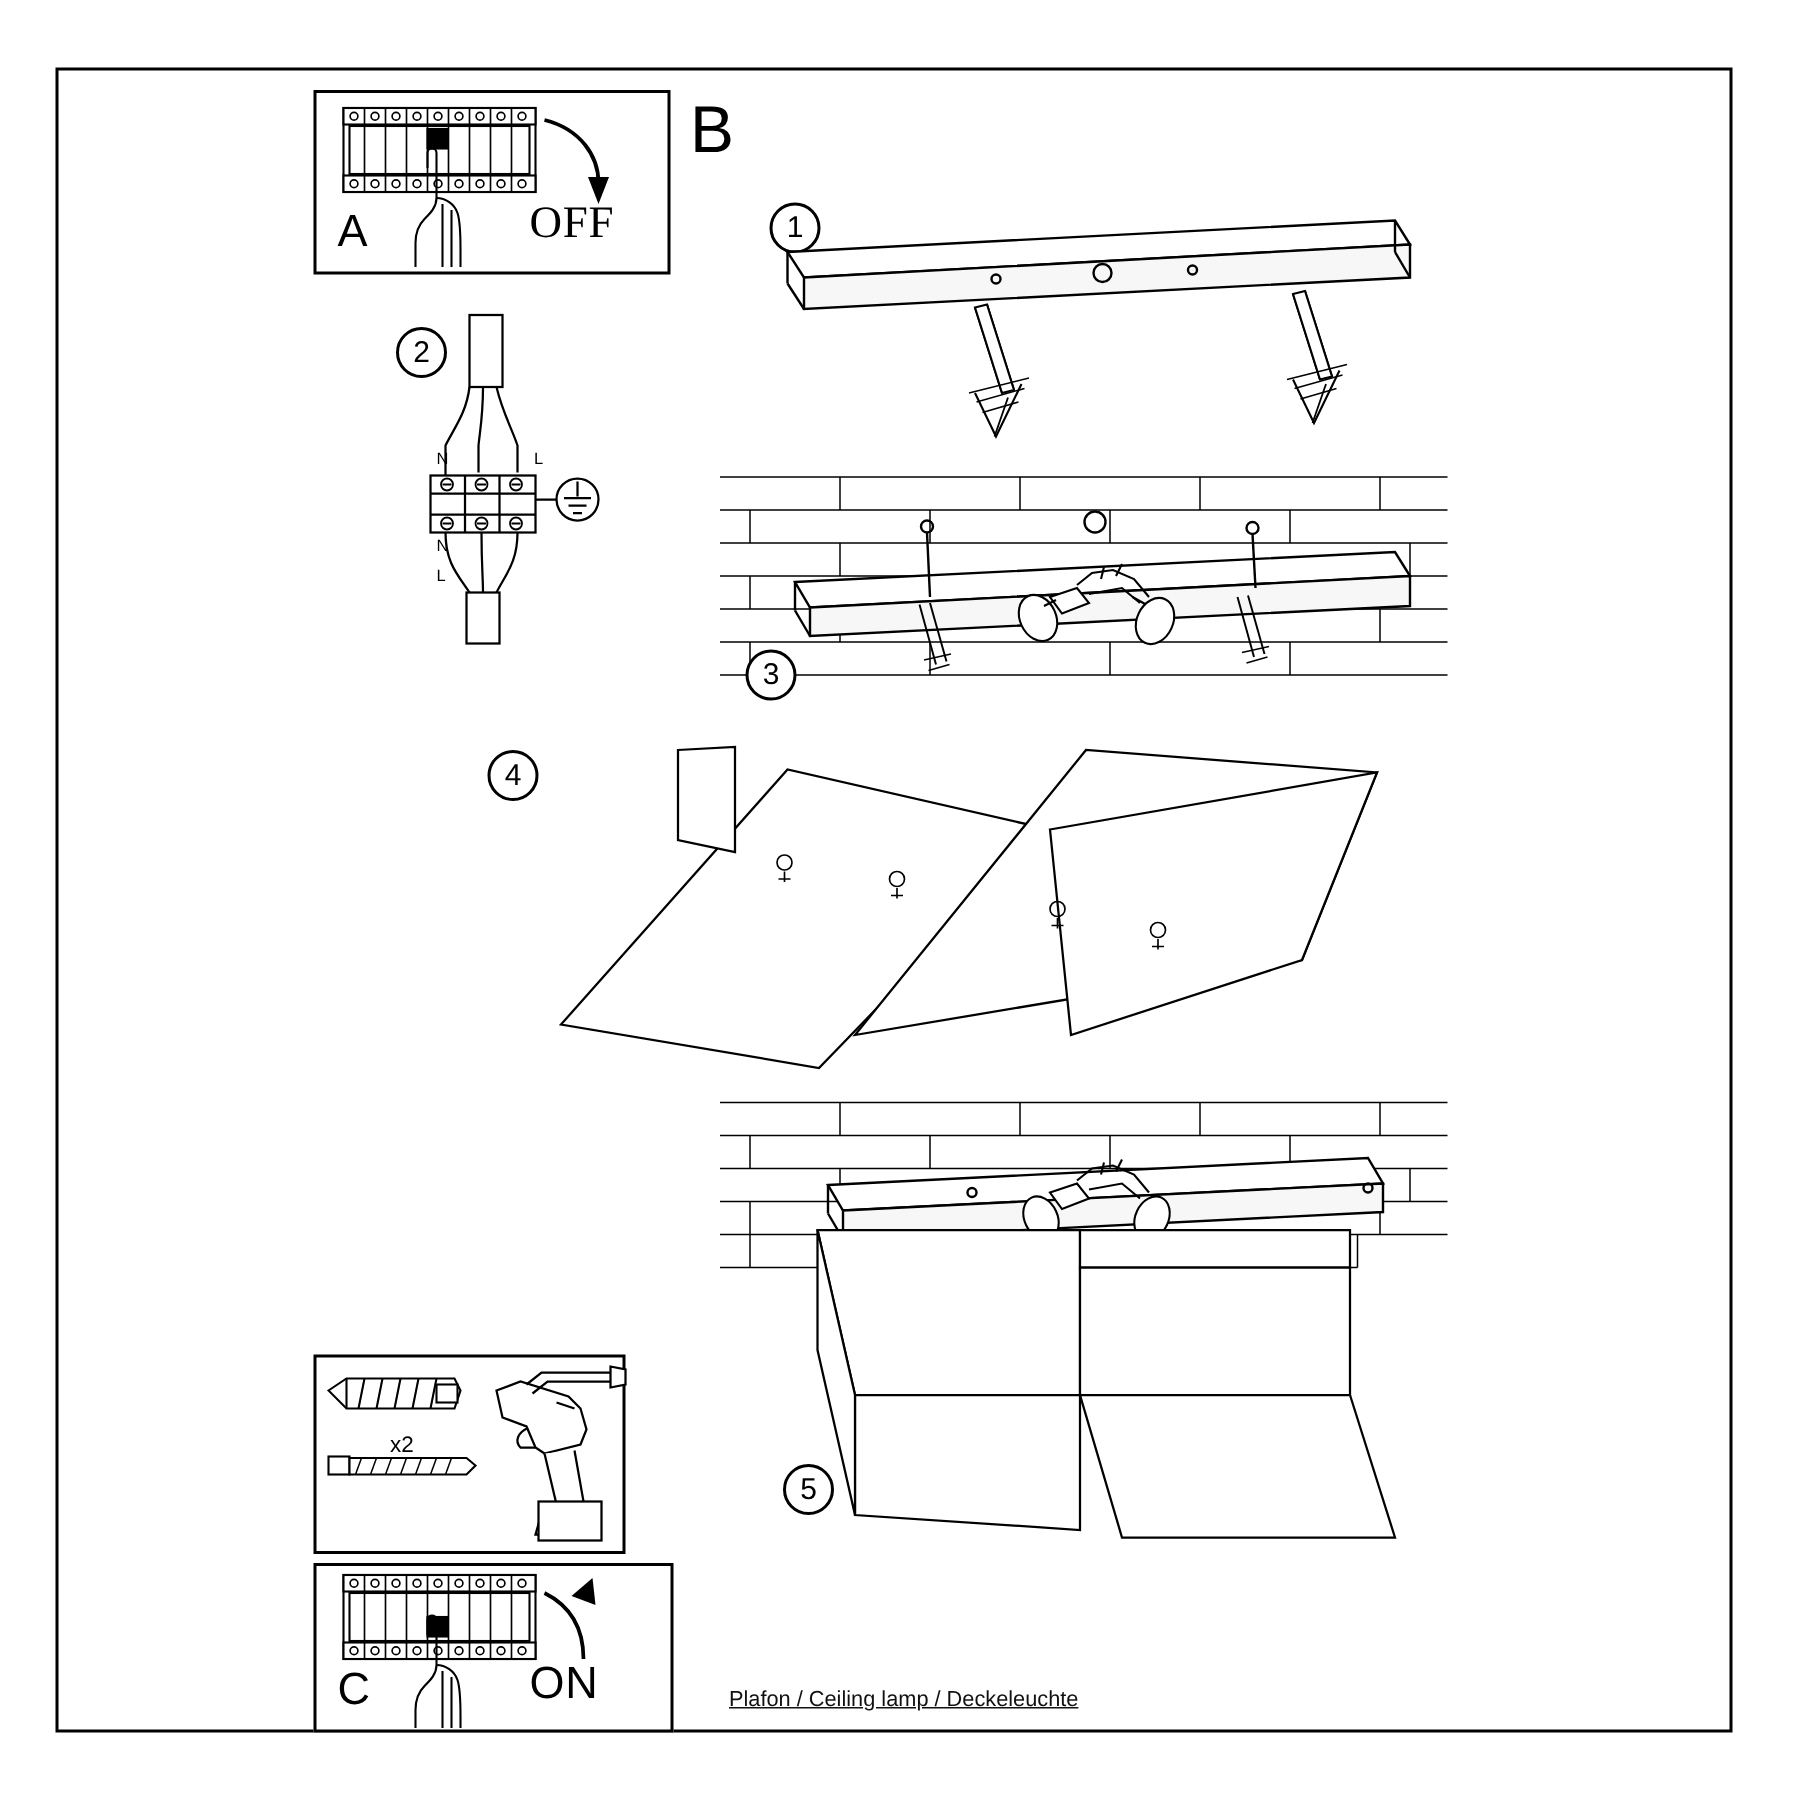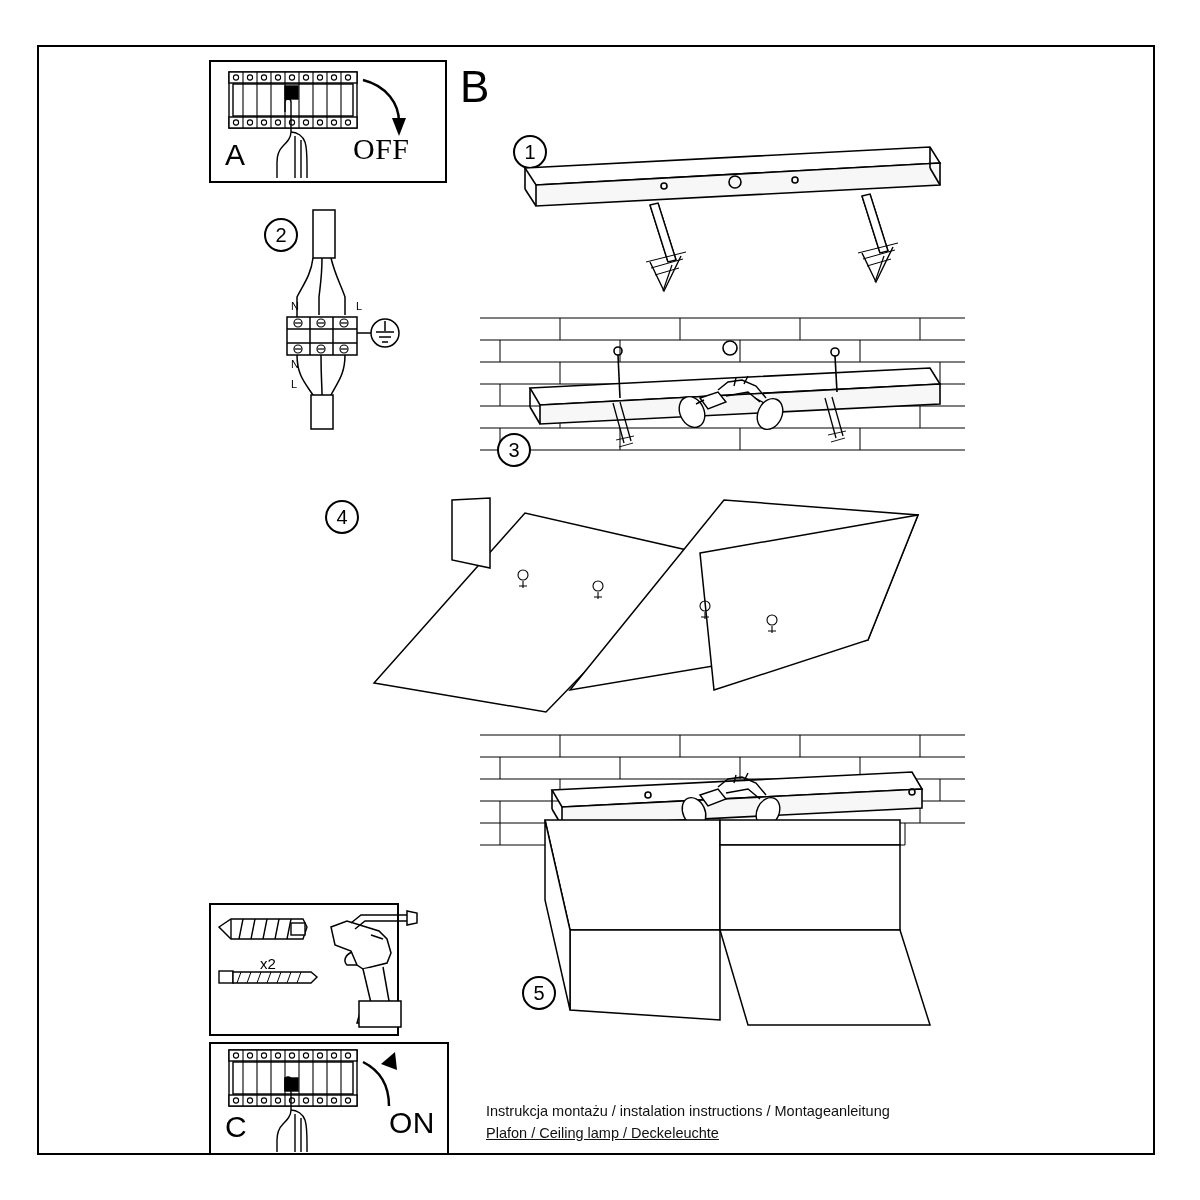--- a/index.html
+++ b/index.html
@@ -32,21 +32,21 @@
   }
   .panel-box {
     position: absolute;
     border: 2px solid #000;
     box-sizing: border-box;
     background: #fff;
   }
   
   #panel-a { left: 209px; top: 60px; width: 238px; height: 123px; }
   
-  #panel-tools { left: 209px; top: 903px; width: 190px; height: 133px; }
+  #panel-tools { left: 209px; top: 903px; width: 208px; height: 133px; }
   
   #panel-c { left: 209px; top: 1042px; width: 240px; height: 113px; }
 
   .letter {
     position: absolute;
     font-size: 30px;
     font-weight: 400;
     font-family: "Liberation Sans", sans-serif;
   }
   .bigletter {
@@ -463,19 +463,18 @@
         <path d="M80 66 C86 66 92 70 94 76 C96 82 96 92 96 100 L96 108"></path>
         <path d="M74 46 L74 36 C74 32 80 32 80 36"></path>
         <path d="M84 70 L84 108 M90 74 L90 108"></path>
       </g>
       <g>
         <path class="ln" stroke-width="2.5" d="M178 62 C178 40 168 26 152 18"></path>
         <polygon points="170,20 184,8 186,26" fill="#000"></polygon>
       </g>
     </svg>
     <div class="letter" style="left:14px; top:66px;">C</div>
-    <div class="switchlabel" style="left:142px; top:62px;margin-left:36px;">ON</div>
+    <div class="switchlabel" style="left:142px; top:62px;">ON</div>
   </div>
 
-  <div class="caption" style="left:486px; top:1100px;">Instrukcja montażu / instalation instructions / Montageanleitung</div>
   <div class="caption" style="left:486px; top:1122px;text-decoration:underline;">Plafon / Ceiling lamp / Deckeleuchte</div>
 
 </div>
 
 </body></html>

